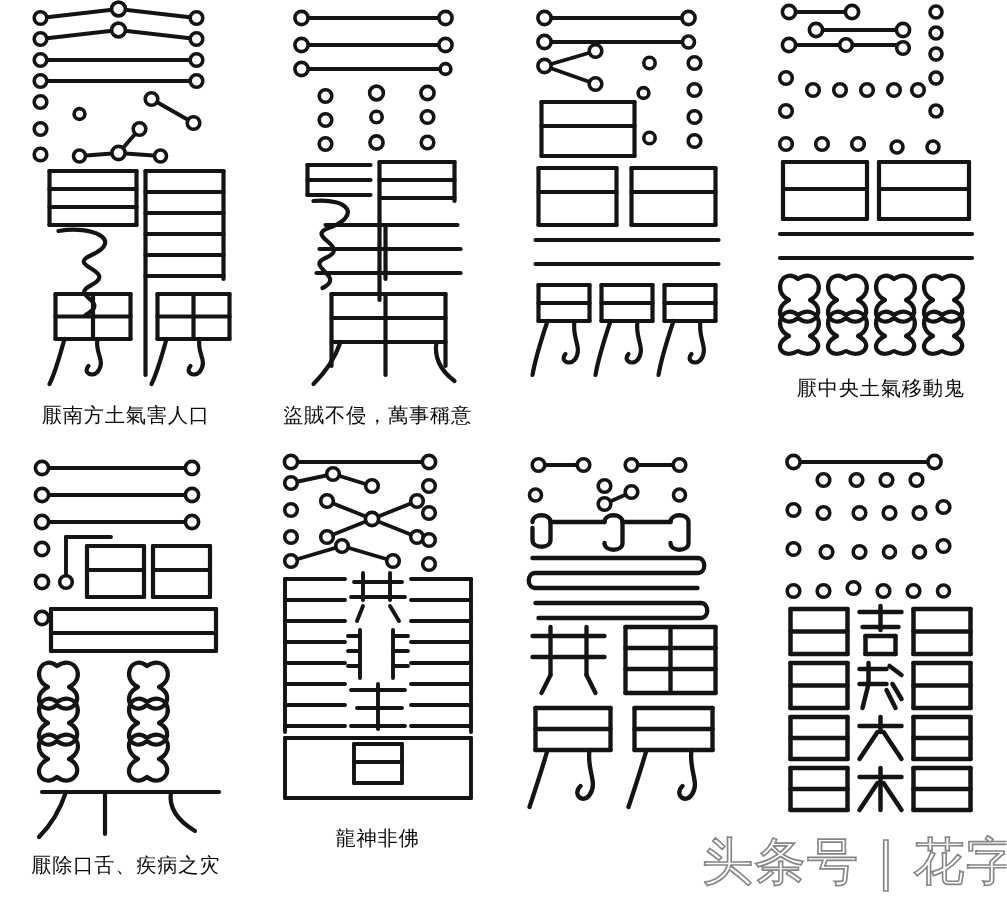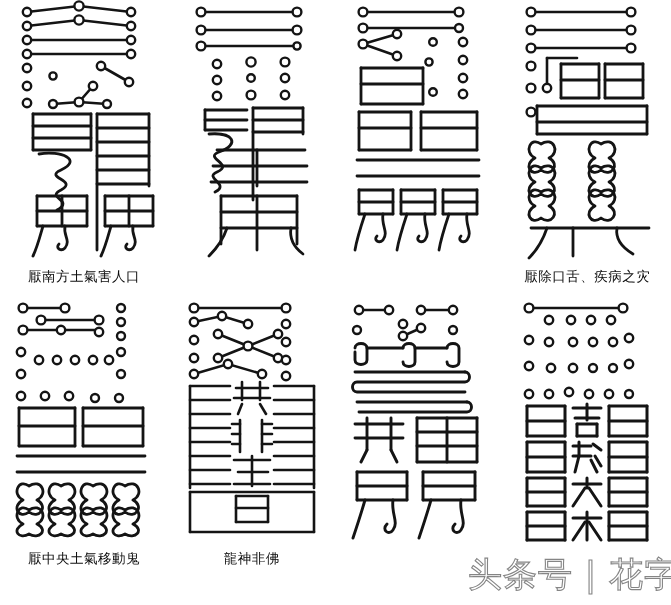--- a/index.html
+++ b/index.html
@@ -197,20 +197,21 @@
           <path d="M34 212 L110 212"></path>
           <path d="M34 228 L110 228"></path>
           <path d="M110 196 L110 244"></path>
 
           <path d="M40 228 C36 240 30 248 22 256"></path>
           <path d="M104 228 C102 240 108 248 116 254"></path>
           <path d="M70 196 L70 250"></path>
         </g>
       </svg>
     </div>
+    <div class="caption">盜賊不侵，萬事稱意</div>
   </div>
 
   <div class="cell row1">
     <div class="fu-art">
       <svg width="140" height="262" viewBox="0 0 140 262" xmlns="http://www.w3.org/2000/svg">
         <g fill="none" stroke="#141414" stroke-width="2.6" stroke-linecap="round">
           <path d="M14 12 L110 12"></path>
           <path d="M14 28 L110 28"></path>
           <path d="M14 44 L48 34"></path>
           <path d="M14 44 L48 56"></path>
@@ -272,78 +273,20 @@
           <path d="M94 190 L128 190"></path>
             <path d="M94 190 L94 214"></path>
           <path d="M94 202 L128 202"></path>
             <path d="M128 190 L128 214"></path>
           <path d="M94 214 L128 214"></path>
           <path d="M100 214 C96 226 92 238 90 250"></path>
           <path d="M118 214 C116 226 124 232 118 240 C114 244 108 240 112 236"></path>
         </g>
       </svg>
     </div>
-  </div>
-
-  <div class="cell row1">
-    <div class="fu-art">
-      <svg width="140" height="262" viewBox="0 0 140 262" xmlns="http://www.w3.org/2000/svg">
-        <g fill="none" stroke="#141414" stroke-width="2.6" stroke-linecap="round">
-          <path d="M14 12 L114 12"></path>
-          <path d="M14 30 L114 30"></path>
-          <path d="M14 48 L114 48"></path>
-          <path d="M30 58 L30 86"></path>
-          <path d="M30 58 L60 58"></path>
-        </g>
-        <g fill="#fff" stroke="#141414" stroke-width="2.4">
-          <circle cx="14" cy="12" r="4.4"></circle>
-            <circle cx="114" cy="12" r="4.4"></circle>
-          <circle cx="14" cy="30" r="4.4"></circle>
-            <circle cx="114" cy="30" r="4.4"></circle>
-          <circle cx="14" cy="48" r="4.4"></circle>
-            <circle cx="114" cy="48" r="4.4"></circle>
-          <circle cx="14" cy="66" r="4.4"></circle>
-          <circle cx="14" cy="88" r="4.4"></circle>
-            <circle cx="30" cy="88" r="4.2"></circle>
-          <circle cx="14" cy="112" r="4.4"></circle>
-        </g>
-        <g fill="none" stroke="#141414" stroke-width="2.8" stroke-linecap="round" stroke-linejoin="round">
-
-          <path d="M44 64 L82 64"></path>
-            <path d="M44 64 L44 98"></path>
-          <path d="M44 80 L82 80"></path>
-            <path d="M82 64 L82 98"></path>
-          <path d="M44 98 L82 98"></path>
-          <path d="M88 64 L126 64"></path>
-            <path d="M88 64 L88 98"></path>
-          <path d="M88 80 L126 80"></path>
-            <path d="M126 64 L126 98"></path>
-          <path d="M88 98 L126 98"></path>
-
-          <path d="M20 106 L130 106"></path>
-          <path d="M20 106 L20 134"></path>
-          <path d="M20 122 L130 122"></path>
-          <path d="M130 106 L130 134"></path>
-          <path d="M20 134 L130 134"></path>
-
-          <path d="M24 144 C14 136 6 152 18 158 C6 164 14 178 24 170 C34 178 44 164 32 158 C44 152 36 136 24 144"></path>
-          <path d="M24 168 C14 160 6 176 18 182 C6 188 14 202 24 194 C34 202 44 188 32 182 C44 176 36 160 24 168"></path>
-          <path d="M24 192 C14 184 6 200 18 206 C6 212 14 226 24 218 C34 226 44 212 32 206 C44 200 36 184 24 192"></path>
-          <path d="M84 144 C74 136 66 152 78 158 C66 164 74 178 84 170 C94 178 104 164 92 158 C104 152 96 136 84 144"></path>
-          <path d="M84 168 C74 160 66 176 78 182 C66 188 74 202 84 194 C94 202 104 188 92 182 C104 176 96 160 84 168"></path>
-          <path d="M84 192 C74 184 66 200 78 206 C66 212 74 226 84 218 C94 226 104 212 92 206 C104 200 96 184 84 192"></path>
-
-          <path d="M14 228 L132 228"></path>
-          <path d="M30 228 C26 240 20 250 12 258"></path>
-          <path d="M56 228 L56 256"></path>
-          <path d="M100 228 C98 240 106 248 116 254"></path>
-        </g>
-      </svg>
-    </div>
-    <div class="caption">厭除口舌、疾病之灾</div>
   </div>
 
   <div class="cell row2">
     <div class="fu-art">
       <svg width="150" height="245" viewBox="0 0 150 245" xmlns="http://www.w3.org/2000/svg">
         <g fill="none" stroke="#141414" stroke-width="2.6" stroke-linecap="round">
           <path d="M14 8 L56 8"></path>
           <path d="M32 20 L90 20"></path>
           <path d="M14 30 L90 30"></path>
         </g>
@@ -397,20 +340,78 @@
           <path d="M20 210 C10 202 2 218 14 224 C2 230 10 240 20 234 C30 240 40 230 28 224 C40 218 32 202 20 210"></path>
           <path d="M52 210 C42 202 34 218 46 224 C34 230 42 240 52 234 C62 240 72 230 60 224 C72 218 64 202 52 210"></path>
           <path d="M84 210 C74 202 66 218 78 224 C66 230 74 240 84 234 C94 240 104 230 92 224 C104 218 96 202 84 210"></path>
           <path d="M116 210 C106 202 98 218 110 224 C98 230 106 240 116 234 C126 240 136 230 124 224 C136 218 128 202 116 210"></path>
         </g>
       </svg>
     </div>
     <div class="caption">厭中央土氣移動鬼</div>
   </div>
 
+  <div class="cell row1">
+    <div class="fu-art">
+      <svg width="140" height="262" viewBox="0 0 140 262" xmlns="http://www.w3.org/2000/svg">
+        <g fill="none" stroke="#141414" stroke-width="2.6" stroke-linecap="round">
+          <path d="M14 12 L114 12"></path>
+          <path d="M14 30 L114 30"></path>
+          <path d="M14 48 L114 48"></path>
+          <path d="M30 58 L30 86"></path>
+          <path d="M30 58 L60 58"></path>
+        </g>
+        <g fill="#fff" stroke="#141414" stroke-width="2.4">
+          <circle cx="14" cy="12" r="4.4"></circle>
+            <circle cx="114" cy="12" r="4.4"></circle>
+          <circle cx="14" cy="30" r="4.4"></circle>
+            <circle cx="114" cy="30" r="4.4"></circle>
+          <circle cx="14" cy="48" r="4.4"></circle>
+            <circle cx="114" cy="48" r="4.4"></circle>
+          <circle cx="14" cy="66" r="4.4"></circle>
+          <circle cx="14" cy="88" r="4.4"></circle>
+            <circle cx="30" cy="88" r="4.2"></circle>
+          <circle cx="14" cy="112" r="4.4"></circle>
+        </g>
+        <g fill="none" stroke="#141414" stroke-width="2.8" stroke-linecap="round" stroke-linejoin="round">
+
+          <path d="M44 64 L82 64"></path>
+            <path d="M44 64 L44 98"></path>
+          <path d="M44 80 L82 80"></path>
+            <path d="M82 64 L82 98"></path>
+          <path d="M44 98 L82 98"></path>
+          <path d="M88 64 L126 64"></path>
+            <path d="M88 64 L88 98"></path>
+          <path d="M88 80 L126 80"></path>
+            <path d="M126 64 L126 98"></path>
+          <path d="M88 98 L126 98"></path>
+
+          <path d="M20 106 L130 106"></path>
+          <path d="M20 106 L20 134"></path>
+          <path d="M20 122 L130 122"></path>
+          <path d="M130 106 L130 134"></path>
+          <path d="M20 134 L130 134"></path>
+
+          <path d="M24 144 C14 136 6 152 18 158 C6 164 14 178 24 170 C34 178 44 164 32 158 C44 152 36 136 24 144"></path>
+          <path d="M24 168 C14 160 6 176 18 182 C6 188 14 202 24 194 C34 202 44 188 32 182 C44 176 36 160 24 168"></path>
+          <path d="M24 192 C14 184 6 200 18 206 C6 212 14 226 24 218 C34 226 44 212 32 206 C44 200 36 184 24 192"></path>
+          <path d="M84 144 C74 136 66 152 78 158 C66 164 74 178 84 170 C94 178 104 164 92 158 C104 152 96 136 84 144"></path>
+          <path d="M84 168 C74 160 66 176 78 182 C66 188 74 202 84 194 C94 202 104 188 92 182 C104 176 96 160 84 168"></path>
+          <path d="M84 192 C74 184 66 200 78 206 C66 212 74 226 84 218 C94 226 104 212 92 206 C104 200 96 184 84 192"></path>
+
+          <path d="M14 228 L132 228"></path>
+          <path d="M30 228 C26 240 20 250 12 258"></path>
+          <path d="M56 228 L56 256"></path>
+          <path d="M100 228 C98 240 106 248 116 254"></path>
+        </g>
+      </svg>
+    </div>
+    <div class="caption">厭除口舌、疾病之灾</div>
+  </div>
+
   <div class="cell row2">
     <div class="fu-art">
       <svg width="140" height="245" viewBox="0 0 140 245" xmlns="http://www.w3.org/2000/svg">
         <g fill="none" stroke="#141414" stroke-width="2.6" stroke-linecap="round">
           <path d="M12 8 L104 8"></path>
           <path d="M12 22 L40 16 L66 24"></path>
           <path d="M36 34 L66 46 L96 34"></path>
           <path d="M36 58 L66 46 L96 58"></path>
           <path d="M12 74 L46 64 L80 74"></path>
         </g>

